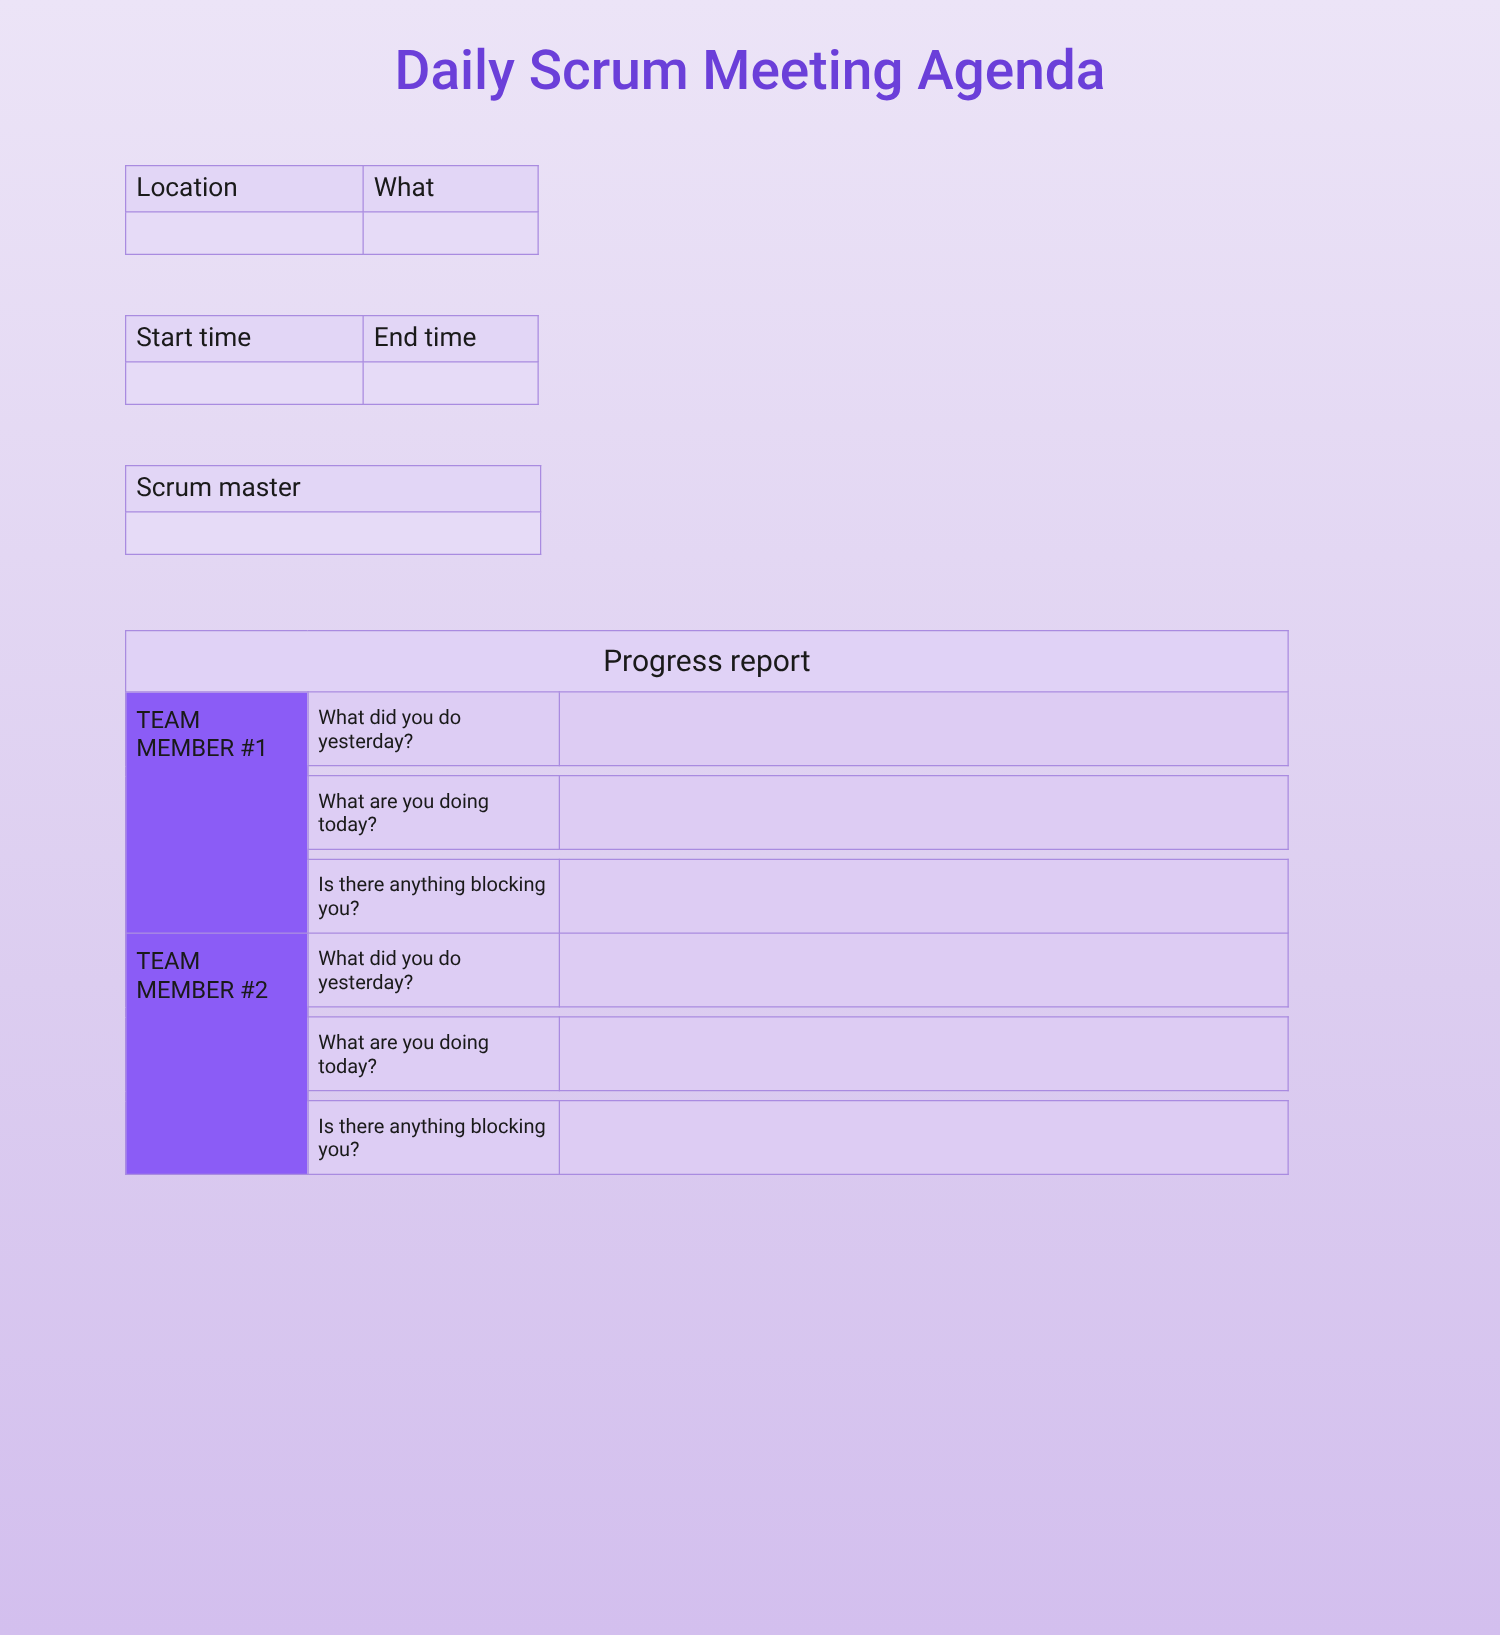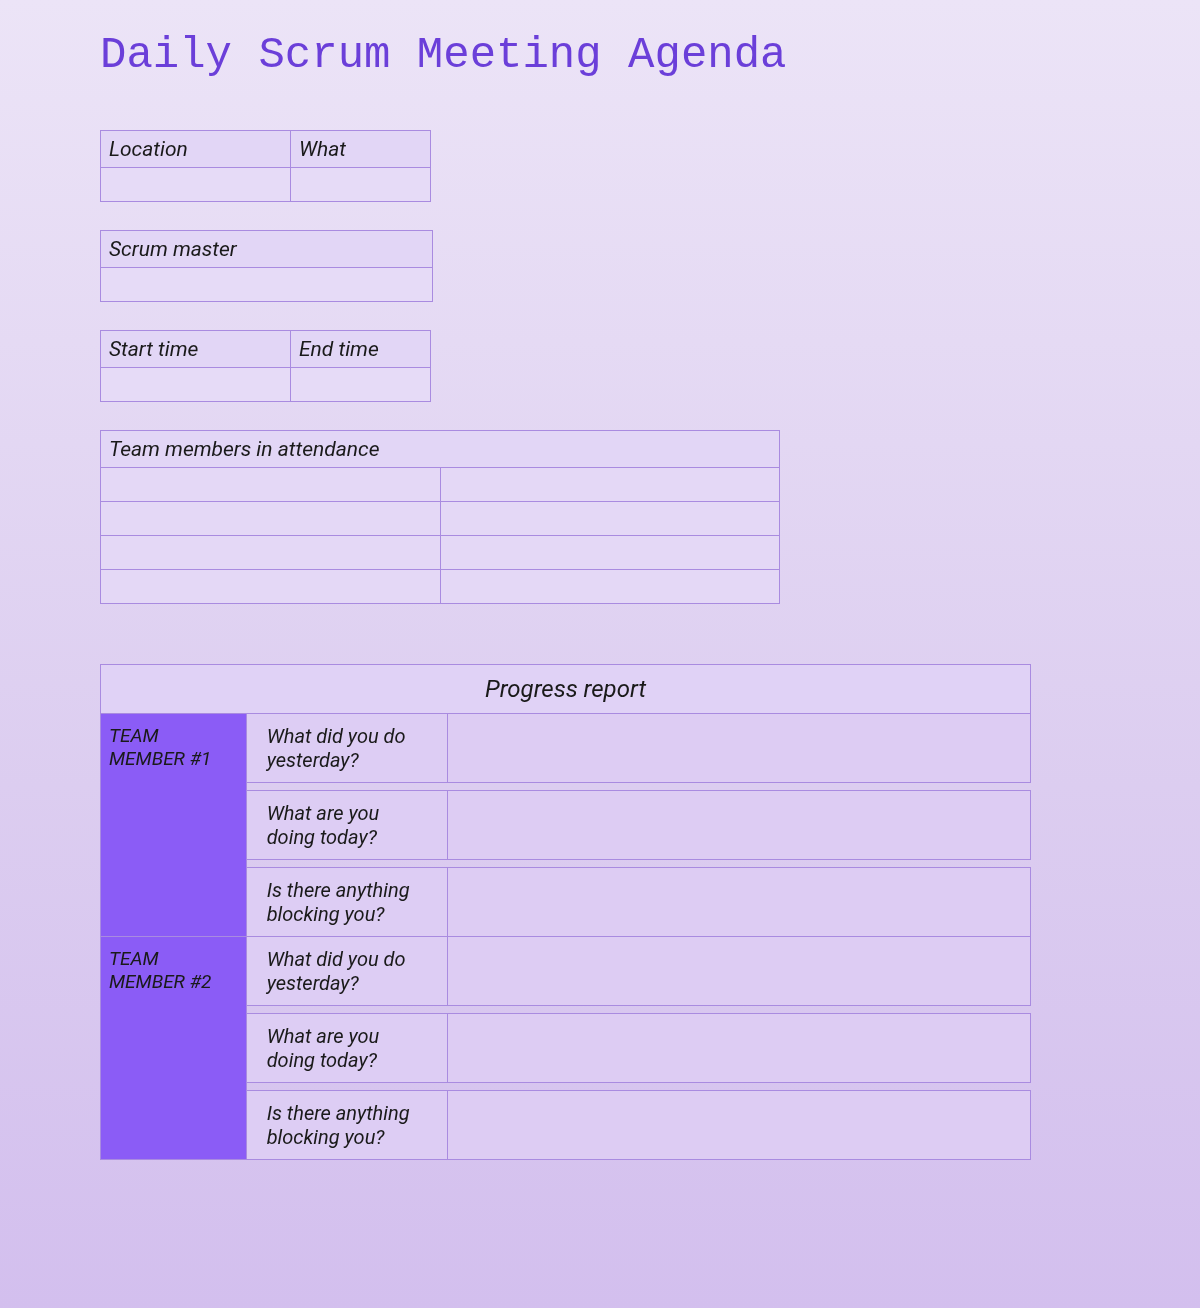--- a/index.html
+++ b/index.html
@@ -9,31 +9,29 @@
     font-family: -apple-system, BlinkMacSystemFont, "Segoe UI", Roboto, Helvetica, Arial, sans-serif;
     background: linear-gradient(180deg, #ece4f7 0%, #dccdf0 60%, #d3bfee 100%);
     min-height: 1308px;
     width: 1200px;
     color: #1a1a1a;
   }
   .page {
     padding: 20px 100px 60px 100px;
   }
   h1.title {
-    text-align: left;
+    text-align: center;
     font-size: 44px;
     font-weight: 500;
     color: #6b3fd9;
     margin: 10px 0 50px 0;
-    font-family: Liberation Mono, monospace;
   }
   table {
     border-collapse: collapse;
-    margin-bottom: 28px;
-    font-style: italic;
+    margin-bottom: 48px;
   }
   td, th {
     border: 1px solid #a98be0;
     font-size: 21px;
     font-weight: 400;
     text-align: left;
     vertical-align: top;
     padding: 6px 8px;
   }
   .hdr {
@@ -65,22 +63,22 @@
     background: #8b5cf6;
     width: 130px;
     text-transform: uppercase;
     font-size: 19px;
     padding: 10px 8px;
     vertical-align: top;
   }
   .progress td.question {
     background: #ddcdf4;
     width: 180px;
-    font-size: 20px;
-    padding: 10px 20px;
+    font-size: 16px;
+    padding: 10px 8px;
   }
   .progress td.answer {
     background: #ddccf3;
     width: 520px;
   }
   .progress tr.gap td {
     border: none;
     height: 8px;
     padding: 0;
     background: transparent;
@@ -101,64 +99,41 @@
     <tr>
       <td class="blank"></td>
       <td class="blank"></td>
     </tr>
   </tbody>
     </table>
 
   <table>
     <tbody>
         <tr>
-      <td class="hdr wide-span">Scrum master</td>
-    </tr>
-    <tr>
-      <td class="blank"></td>
-    </tr>
-  </tbody>
-    </table>
-
-  <table>
-    <tbody>
-        <tr>
       <td class="hdr small-col">Start time</td>
       <td class="hdr small-col2">End time</td>
     </tr>
     <tr>
       <td class="blank"></td>
       <td class="blank"></td>
     </tr>
   </tbody>
     </table>
 
-  <table class="attendance">
+  <table>
     <tbody>
         <tr>
-      <td class="hdr" colspan="2">Team members in attendance</td>
+      <td class="hdr wide-span">Scrum master</td>
     </tr>
     <tr>
-      <td class="cell"></td>
-      <td class="cell"></td>
-    </tr>
-    <tr>
-      <td class="cell"></td>
-      <td class="cell"></td>
-    </tr>
-    <tr>
-      <td class="cell"></td>
-      <td class="cell"></td>
-    </tr>
-    <tr>
-      <td class="cell"></td>
-      <td class="cell"></td>
+      <td class="blank"></td>
     </tr>
   </tbody>
     </table>
+
 
   <table class="progress">
     <tbody>
         <tr>
       <th class="report-title" colspan="3">Progress report</th>
     </tr>
 
     <tr>
       <td class="member" rowspan="5">TEAM MEMBER #1</td>
       <td class="question">What did you do yesterday?</td>

